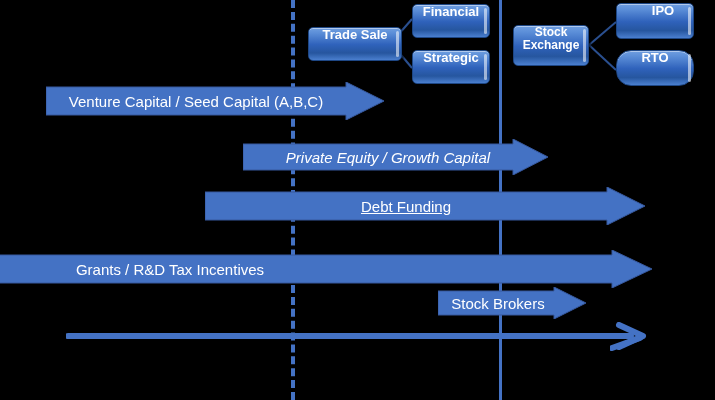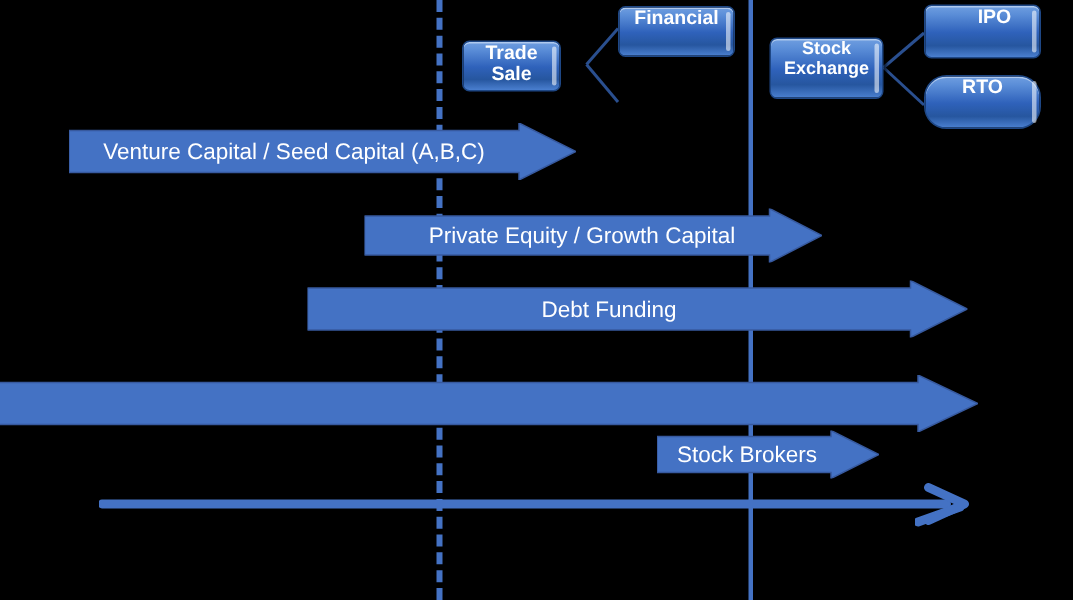--- a/index.html
+++ b/index.html
@@ -123,28 +123,31 @@
 
     <line x1="391" y1="43" x2="412" y2="19" stroke="#2a4f8f" stroke-width="2"></line>
 
     <line x1="391" y1="43" x2="412" y2="68" stroke="#2a4f8f" stroke-width="2"></line>
 
     <line x1="589" y1="45" x2="616" y2="22" stroke="#2a4f8f" stroke-width="2"></line>
 
     <line x1="589" y1="45" x2="616" y2="70" stroke="#2a4f8f" stroke-width="2"></line>
   </svg>
 
-  <div class="box" style="left:308px; top:27px; width:66px; height:34px;">
+  <div class="box" style="left:308px; top:27px; width:94px; height:34px;">
     <span class="box-inner">Trade Sale</span>
   </div>
 
   <div class="box" style="left:412px; top:4px; width:78px; height:34px;">
     <span class="box-inner">Financial</span>
   </div>
 
+  <div class="box" style="left:412px; top:50px; width:78px; height:34px;">
+    <span class="box-inner">Strategic</span>
+  </div>
 
   <div class="box" style="left:513px; top:25px; width:76px; height:41px; font-size:12px;">
     <span class="box-inner">Stock
 Exchange</span>
   </div>
 
   <div class="box" style="left:616px; top:3px; width:78px; height:36px;padding-left:16px;">
     <span class="box-inner">IPO</span>
   </div>
 
@@ -156,34 +159,35 @@
     <svg viewBox="0 0 338 38" preserveAspectRatio="none">
       <polygon points="0,5 300,5 300,0 338,19 300,38 300,33 0,33" fill="#4472C4" stroke="#37599e" stroke-width="1"></polygon>
     </svg>
     <span class="label" style="margin-right:38px;">Venture Capital / Seed Capital (A,B,C)</span>
   </div>
 
   <div class="arrow" style="left:243px; top:139px; width:305px; height:36px;">
     <svg viewBox="0 0 305 36" preserveAspectRatio="none">
       <polygon points="0,5 270,5 270,0 305,18 270,36 270,31 0,31" fill="#4472C4" stroke="#37599e" stroke-width="1"></polygon>
     </svg>
-    <span class="label" style="margin-right:15px;">Private Equity / Growth Capital</span>
-  </div>
-
-  <div class="arrow" style="left:205px; top:187px; width:440px; height:38px;">
+    <span class="label" style="margin-right:15px;font-style:italic;">Private Equity / Growth Capital</span>
+  </div>
+
+  <div class="arrow" style="left:205px; top:187px; width:440px; height:38px;text-decoration:underline;">
     <svg viewBox="0 0 440 38" preserveAspectRatio="none">
       <polygon points="0,5 402,5 402,0 440,19 402,38 402,33 0,33" fill="#4472C4" stroke="#37599e" stroke-width="1"></polygon>
     </svg>
     <span class="label" style="margin-right:38px;">Debt Funding</span>
   </div>
 
   <div class="arrow" style="left:-2px; top:250px; width:654px; height:38px;">
     <svg viewBox="0 0 654 38" preserveAspectRatio="none">
       <polygon points="0,5 614,5 614,0 654,19 614,38 614,33 0,33" fill="#4472C4" stroke="#37599e" stroke-width="1"></polygon>
     </svg>
+    <span class="label" style="margin-right:310px;">Grants / R&amp;D Tax Incentives</span>
   </div>
 
   <div class="arrow" style="left:438px; top:287px; width:148px; height:32px;">
     <svg viewBox="0 0 148 32" preserveAspectRatio="none">
       <polygon points="0,4 116,4 116,0 148,16 116,32 116,28 0,28" fill="#4472C4" stroke="#37599e" stroke-width="1"></polygon>
     </svg>
     <span class="label" style="margin-right:28px;">Stock Brokers</span>
   </div>
 
   <div class="thin-arrow" style="left:66px; top:322px; width:590px; height:28px;">

